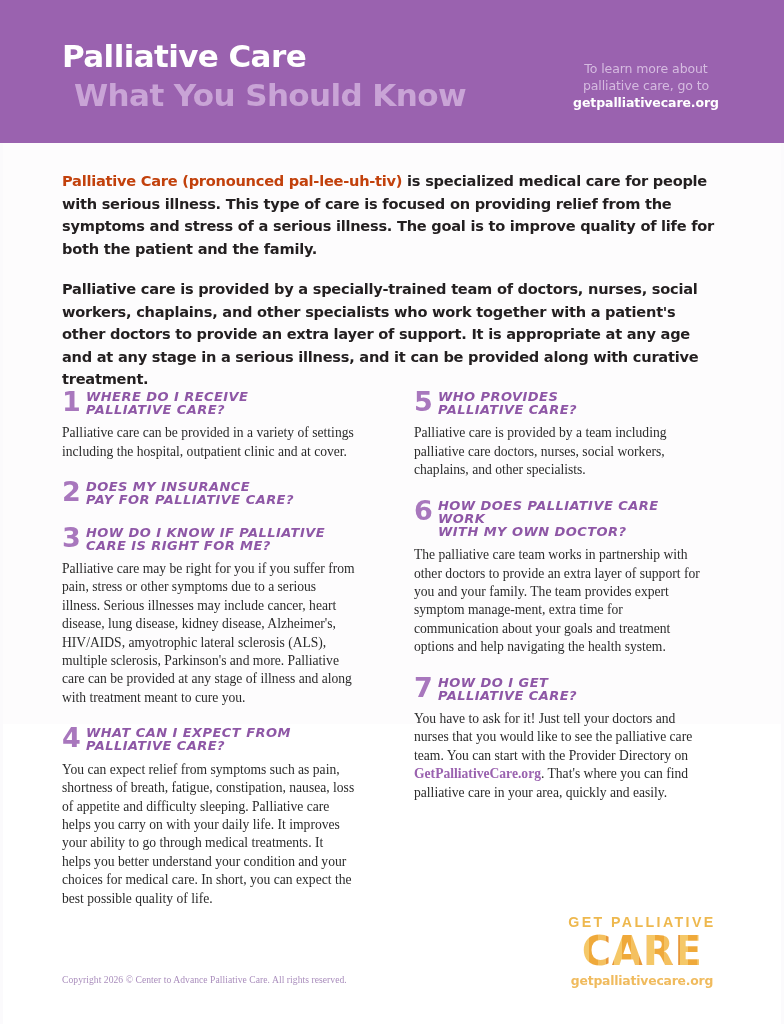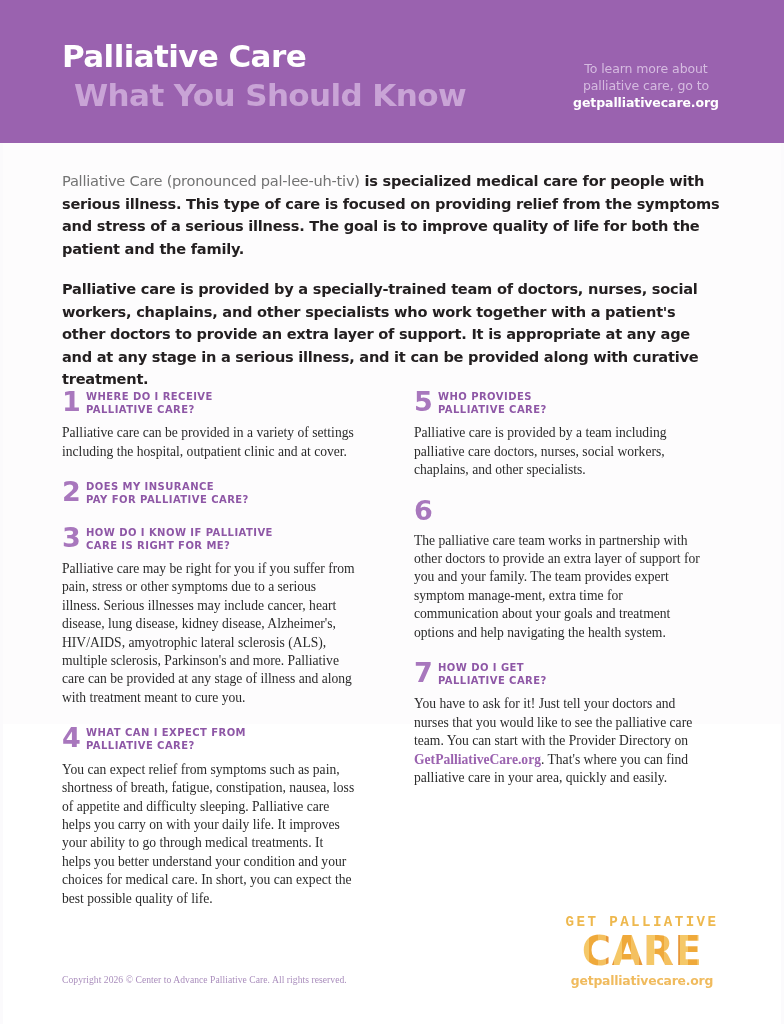--- a/index.html
+++ b/index.html
@@ -95,22 +95,22 @@
   .intro-p {
     font-family: "DejaVu Sans", sans-serif;
     font-weight: bold;
     font-size: 14.6px;
     line-height: 22.5px;
     color: #231f20;
     letter-spacing: -0.25px;
     margin: 0 0 18px 0;
   }
   .intro-accent {
-    color: #737373;
-    font-weight: normal;
+    color: #c2410c;
+    font-weight: bold;
   }
 
   
   #columns {
     position: absolute;
     top: 388px;
     left: 0;
     width: 784px;
     height: 540px;
   }
@@ -136,26 +136,27 @@
     font-size: 27px;
     line-height: 27px;
     color: #a877bd;
     width: 24px;
     flex: 0 0 24px;
     letter-spacing: -1px;
   }
   .qa-q {
     font-family: "DejaVu Sans", sans-serif;
     font-weight: bold;
-    font-size: 10px;
+    font-size: 13px;
     line-height: 13.2px;
     letter-spacing: 0.45px;
     color: #8e57a6;
     text-transform: uppercase;
     padding-top: 2px;
+    font-style: italic;
   }
   .qa-a {
     font-family: "Liberation Serif", serif;
     font-size: 13.6px;
     line-height: 18.4px;
     color: #2b2b2b;
     margin: 0;
   }
   .qa-a .link {
     color: #9a62af;
@@ -174,21 +175,21 @@
   }
 
   #logo {
     position: absolute;
     right: 56px;
     top: 914px;
     width: 172px;
     text-align: center;
   }
   .logo-top {
-    font-family: Liberation Mono, monospace;
+    font-family: Liberation Sans, sans-serif;
     font-weight: bold;
     font-size: 14.2px;
     letter-spacing: 2.4px;
     color: #eeb84e;
     line-height: 16px;
     margin-bottom: 1px;
   }
   .logo-main {
     font-family: "DejaVu Sans", sans-serif;
     font-weight: bold;
@@ -299,20 +300,24 @@
             <div>WHO PROVIDES</div>
             <div>PALLIATIVE CARE?</div>
           </div>
         </div>
         <p class="qa-a">Palliative care is provided by a team including palliative care doctors, nurses, social workers, chaplains, and other specialists.</p>
       </div>
 
       <div class="qa">
         <div class="qa-head">
           <div class="qa-num">6</div>
+          <div class="qa-q">
+            <div>HOW DOES PALLIATIVE CARE WORK</div>
+            <div>WITH MY OWN DOCTOR?</div>
+          </div>
         </div>
         <p class="qa-a">The palliative care team works in partnership with other doctors to provide an extra layer of support for you and your family. The team provides expert symptom manage-ment, extra time for communication about your goals and treatment options and help navigating the health system.</p>
       </div>
 
       <div class="qa">
         <div class="qa-head">
           <div class="qa-num">7</div>
           <div class="qa-q">
             <div>HOW DO I GET</div>
             <div>PALLIATIVE CARE?</div>

